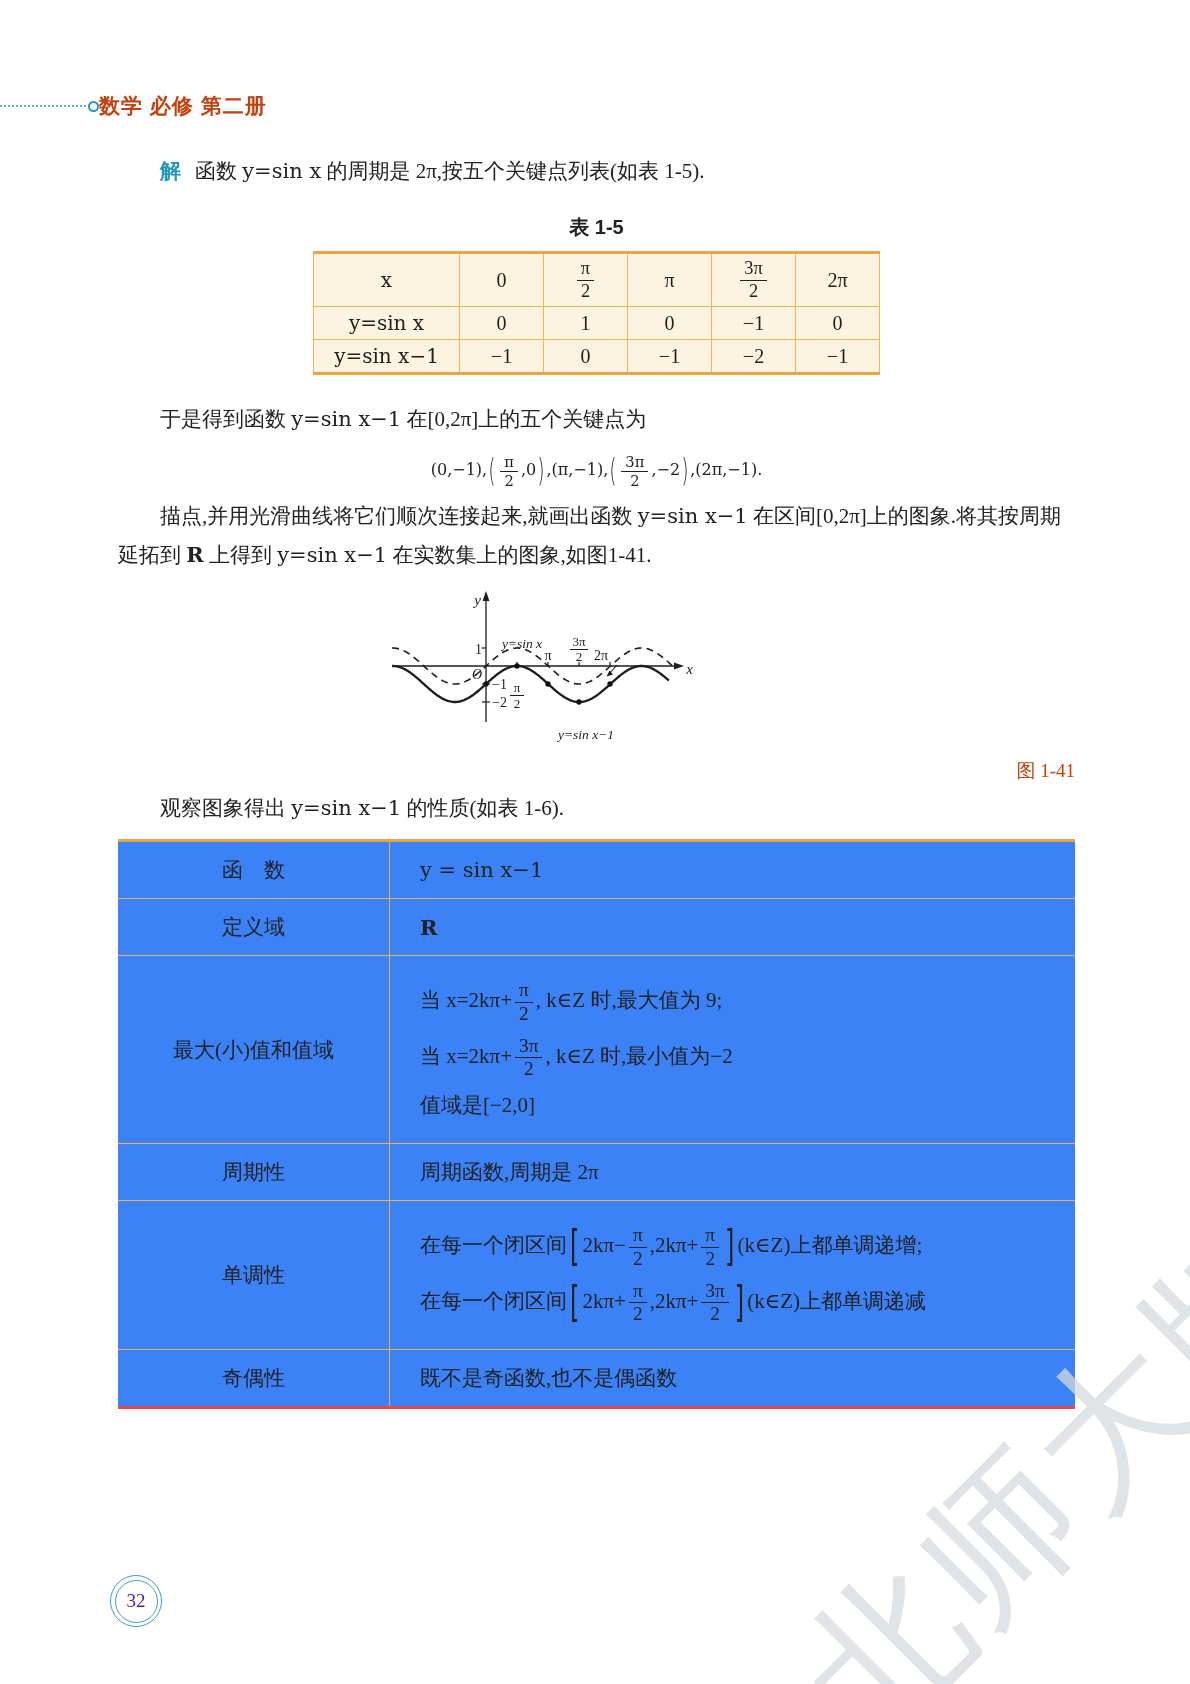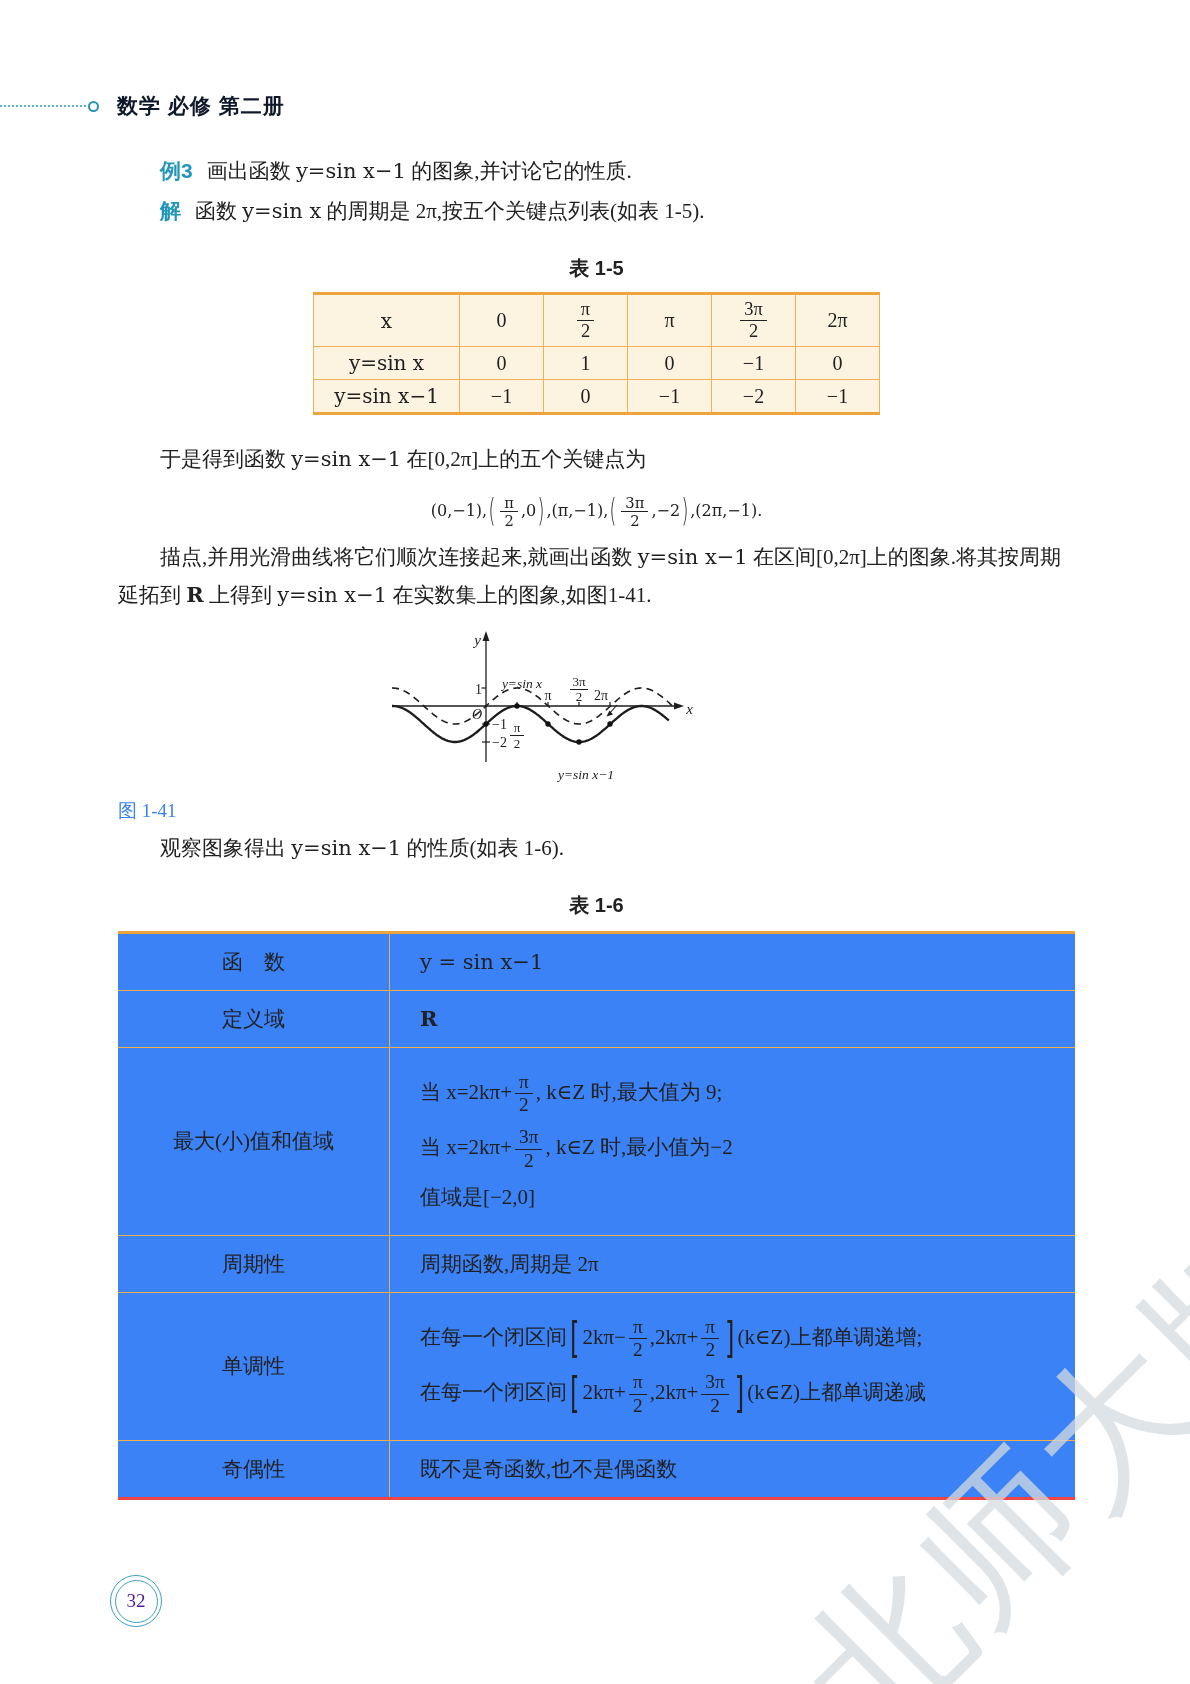--- a/index.html
+++ b/index.html
@@ -3,21 +3,21 @@
 <meta charset="utf-8">
 <style>
   html,body{margin:0;padding:0;background:#ffffff;}
   .page{position:relative;width:1190px;height:1684px;background:#ffffff;overflow:hidden;
         font-family:"Liberation Serif","DejaVu Serif",serif;color:#212121;}
 
   
   .hdr{position:absolute;top:92px;left:0;display:flex;align-items:center;}
   .hdr-line{width:86px;border-top:2px dotted #5fb3cc;}
   .hdr-dot{width:7px;height:7px;border:2px solid #2a93b5;border-radius:50%;margin-left:2px;background:#fff;}
-  .hdr-title{margin-left:18px;color:#0f172a;font-weight:bold;font-size:21px;letter-spacing:1px;
+  .hdr-title{color:#c2410c;font-weight:bold;font-size:21px;letter-spacing:1px;
              font-family:"Liberation Sans","DejaVu Sans",sans-serif;}
 
   
   .content{position:absolute;left:118px;top:150px;width:957px;}
   .para{font-size:21px;line-height:1.78;margin:2px 0;text-indent:2em;}
   .cnlabel{color:#2196b8;font-weight:bold;font-family:"Liberation Sans","DejaVu Sans",sans-serif;margin-right:14px;}
   .math{font-family:"DejaVu Serif","Liberation Serif",serif;}
   .boldm{font-weight:bold;}
 
   
@@ -41,21 +41,21 @@
   table.t15 td{border:1px solid #f0b158;text-align:center;font-size:20px;padding:4px 0;}
   table.t15 td.lab{width:145px;}
   table.t15 td.v{width:83px;}
   table.t15 tr.hrow td{padding:5px 0;}
 
   .kpline{text-align:center;font-size:16px;margin:16px 0 10px;}
 
   
   .figure{margin-top:14px;margin-left:262px;width:430px;}
   .figure svg{display:block;}
-  .figcap{text-align:left;color:#3b82f6;font-size:19px;margin-top:10px;}
+  .figcap{text-align:right;color:#c2410c;font-size:19px;margin-top:10px;}
 
   
   table.t16{width:100%;border-collapse:collapse;background:#3b82f6;margin-top:12px;
             border-top:3px solid #eca43c;border-bottom:3px solid #ef4444;}
   table.t16 td{border-top:1.5px solid #f0ad4e;font-size:21px;vertical-align:middle;}
   table.t16 tr:first-child td{border-top:none;}
   table.t16 td.lab{width:259px;text-align:center;border-right:1.5px solid #f0ad4e;padding:14px 6px;}
   table.t16 td.val{padding:12px 20px 12px 30px;}
   .tline{margin:12px 0;}
 
@@ -79,21 +79,20 @@
 <div class="page">
 
   <div class="hdr">
     <div class="hdr-line"></div>
     <div class="hdr-dot"></div>
     <div class="hdr-title">数学 必修 第二册</div>
   </div>
 
   <div class="content">
 
-    <p class="para"><span class="cnlabel">例3</span><span>画出函数 </span><span class="math">y=sin x−1</span><span> 的图象,并讨论它的性质.</span></p>
 
     <p class="para"><span class="cnlabel">解</span><span>函数 </span><span class="math">y=sin x</span><span> 的周期是 2π,按五个关键点列表(如表 1-5).</span></p>
 
     <div class="tbl-title">表 1-5</div>
 
     <table class="t15">
       <tbody>
           <tr class="hrow">
         <td class="lab math">x</td>
         <td class="v">0</td>
@@ -186,21 +185,20 @@
         <polygon points="226.5,88.5 233,86.5 229.5,82.5" fill="#1c1c1c"></polygon>
 
         <text x="142" y="60" text-anchor="middle" font-size="13.5" class="it">y=sin x</text>
         <text x="206" y="151" text-anchor="middle" font-size="13.5" class="it">y=sin x−1</text>
       </svg>
     </div>
     <div class="figcap">图 1-41</div>
 
     <p class="para" style="margin-top:6px;"><span>观察图象得出 </span><span class="math">y=sin x−1</span><span> 的性质(如表 1-6).</span></p>
 
-    <div class="tbl-title">表 1-6</div>
 
     <table class="t16">
       <tbody>
           <tr>
         <td class="lab">函　数</td>
         <td class="val math">y = sin x−1</td>
       </tr>
       <tr>
         <td class="lab">定义域</td>
         <td class="val math boldm">R</td>

